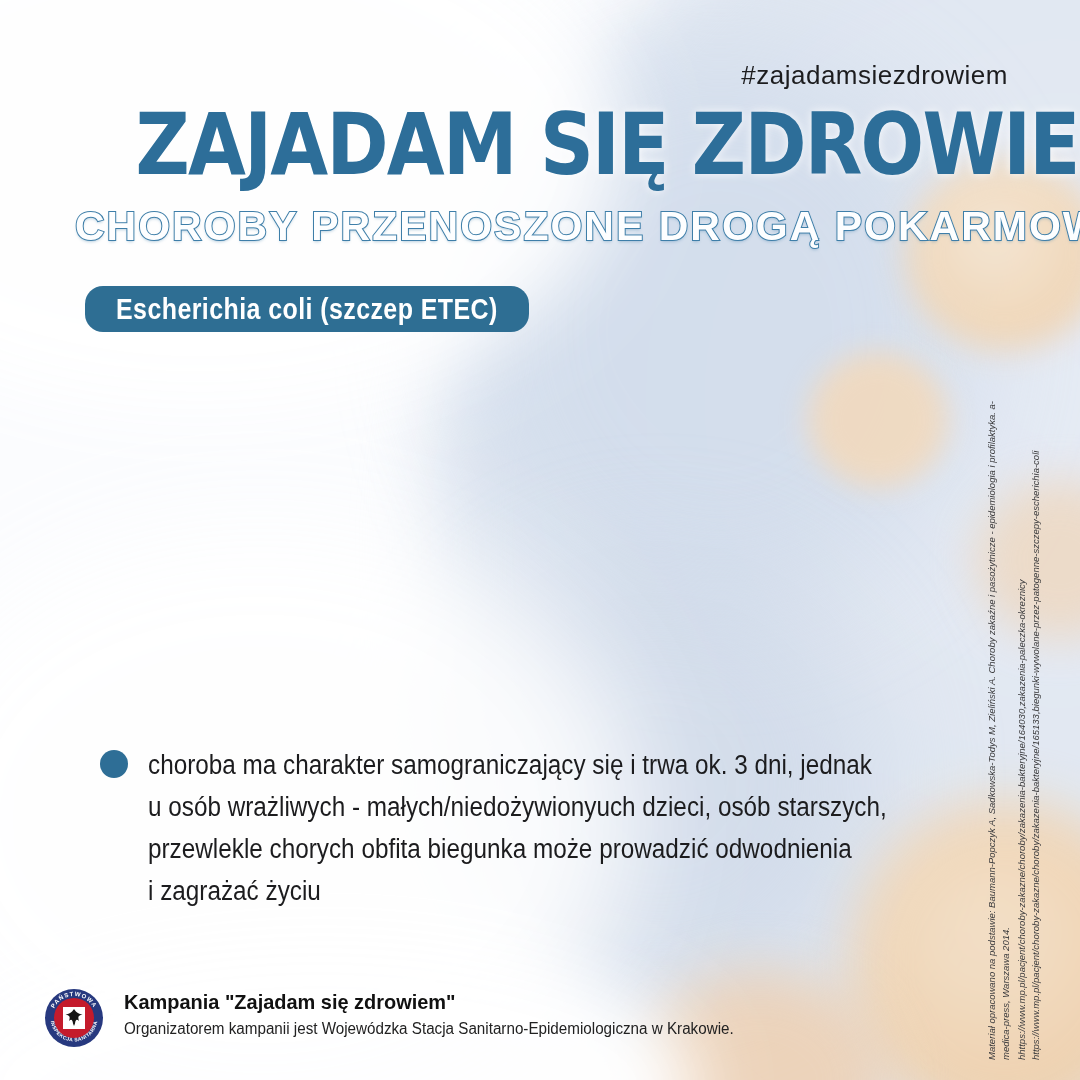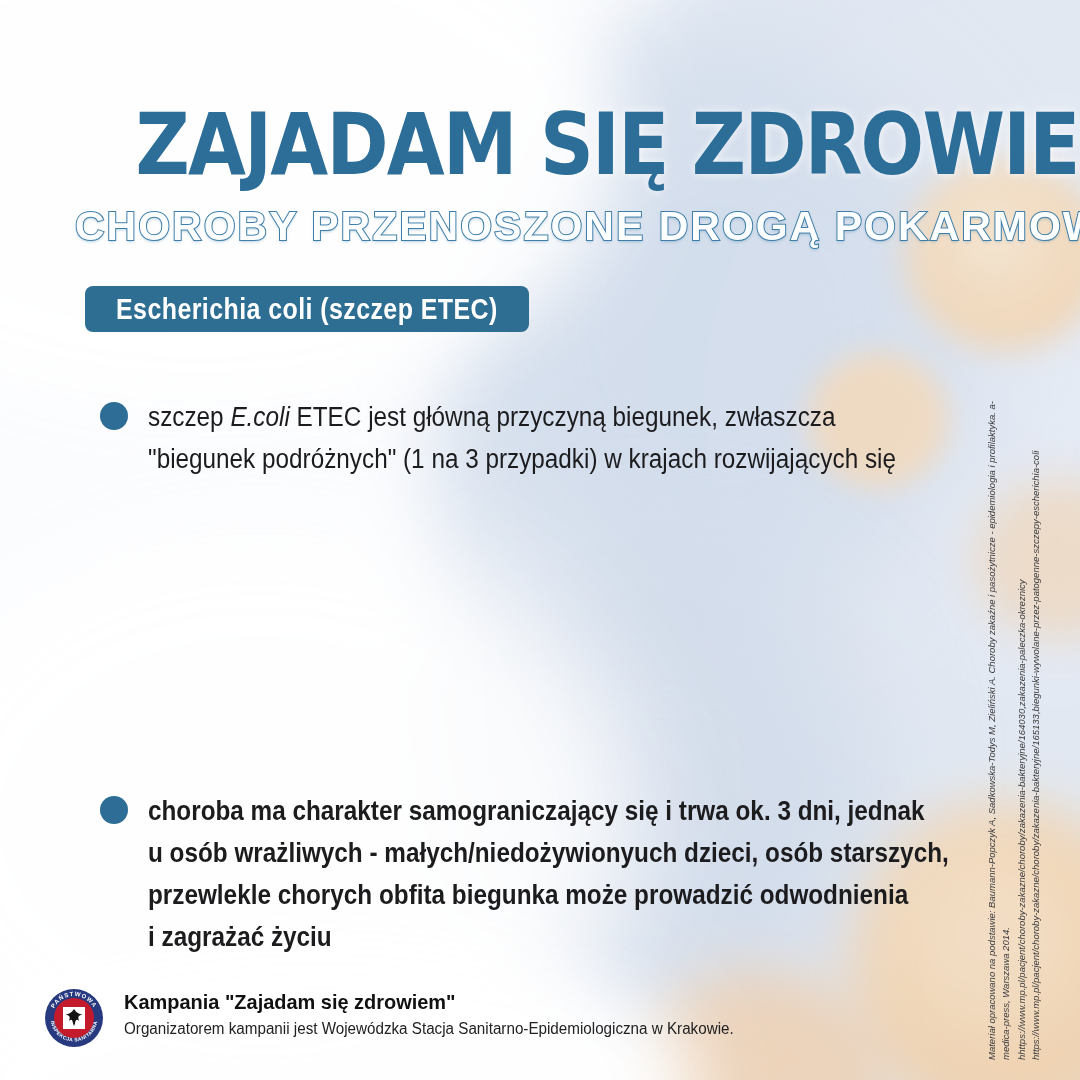--- a/index.html
+++ b/index.html
@@ -41,36 +41,36 @@
   }
   .subtitle{
     position:absolute;left:75px;top:203px;width:930px;
     text-align:center;font-size:41px;font-weight:800;letter-spacing:2px;
     color:#fdfeff;-webkit-text-stroke:2px #3f7fa9;paint-order:stroke fill;
     text-shadow:0 2px 3px rgba(63,127,169,.35);
     white-space:nowrap;
   }
   .pill{
     position:absolute;left:85px;top:286px;height:46px;min-width:393px;
-    background:#2e6e93;border-radius:8px;box-sizing:border-box;
+    background:#2e6e93;border-radius:18px;box-sizing:border-box;
     display:flex;align-items:center;justify-content:flex-end;
   }
   .pill span{
     color:#ffffff;font-size:29px;font-weight:700;letter-spacing:.5px;
     transform:scaleX(.86);transform-origin:50% 50%;white-space:nowrap;
   }
   .bullet{position:absolute;left:100px;}
   .dot{position:absolute;left:0;top:6px;width:28px;height:28px;border-radius:50%;background:#2e6e96;}
   .btext{
     margin-left:48px;font-size:27px;line-height:42px;color:#1c1c1e;
     transform:scaleX(.9);transform-origin:left top;white-space:nowrap;
   }
   .btext b{font-weight:700;}
   .btext i{font-style:italic;}
-  .b1{top:396px;} .b2{top:506px;} .b3{top:646px;} .b4{top:790px;font-weight:bold;}
+  .b1{top:396px;} .b2{top:506px;} .b3{top:646px;} .b4{top:744px;}
   
   .logo{position:absolute;left:44px;top:988px;width:60px;height:60px;}
   .footer-title{
     position:absolute;left:124px;top:990px;font-size:21px;font-weight:700;color:#111;
     transform:scaleX(.95);transform-origin:left top;white-space:nowrap;
   }
   .footer-sub{
     position:absolute;left:124px;top:1020px;font-size:16px;font-weight:400;color:#222;
     transform:scaleX(.95);transform-origin:left top;white-space:nowrap;
   }
@@ -97,36 +97,30 @@
     <div class="blob egg3"></div>
     <div class="blob egg4"></div>
     <div class="blob egg5"></div>
     <div class="blob white-top"></div>
     <div class="blob white-left"></div>
     <div class="blob white-bottom"></div>
   </div>
 
   <div class="content">
 
+    <div class="hashtag">#zajadamsiezdrowiem</div>
 
     <h1 class="title">ZAJADAM SIĘ ZDROWIEM</h1>
 
     <div class="subtitle">CHOROBY PRZENOSZONE DROGĄ POKARMOWĄ</div>
 
     <div class="pill">
       <span>Escherichia coli (szczep ETEC)</span>
     </div>
 
-    <div class="bullet b1">
-      <span class="dot"></span>
-      <div class="btext">
-        <span>szczep </span><i>E.coli</i><span> ETEC jest główną przyczyną biegunek, zwłaszcza</span><br>
-        <span>"biegunek podróżnych" (1 na 3 przypadki) w krajach rozwijających się</span>
-      </div>
-    </div>
 
 
 
     <div class="bullet b4">
       <span class="dot"></span>
       <div class="btext">
         <span>choroba ma charakter samograniczający się i trwa ok. 3 dni, jednak</span><br>
         <span>u osób wrażliwych - małych/niedożywionyuch dzieci, osób starszych,</span><br>
         <span>przewlekle chorych obfita biegunka może prowadzić odwodnienia</span><br>
         <span>i zagrażać życiu</span>

